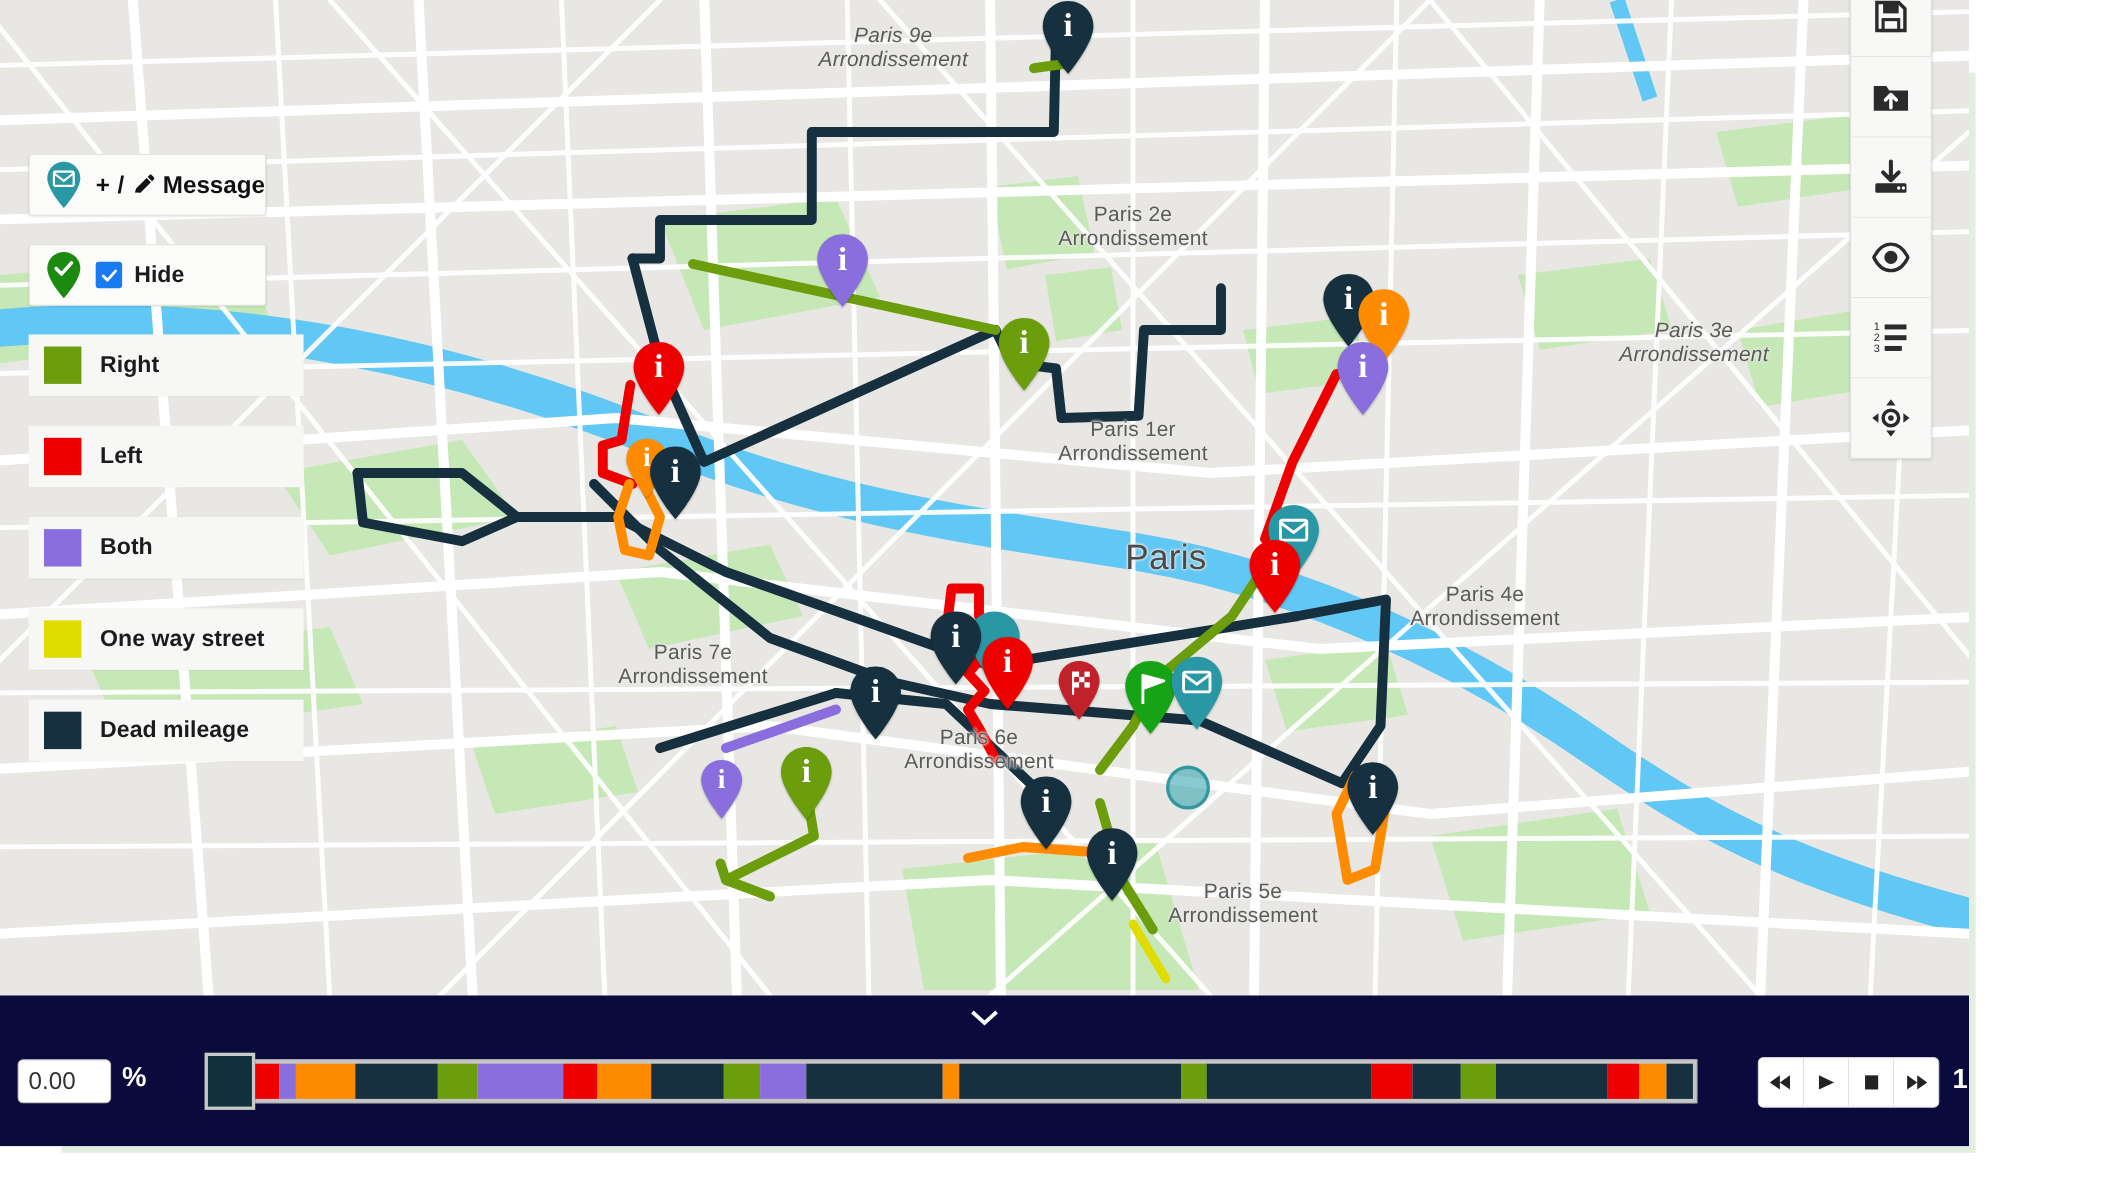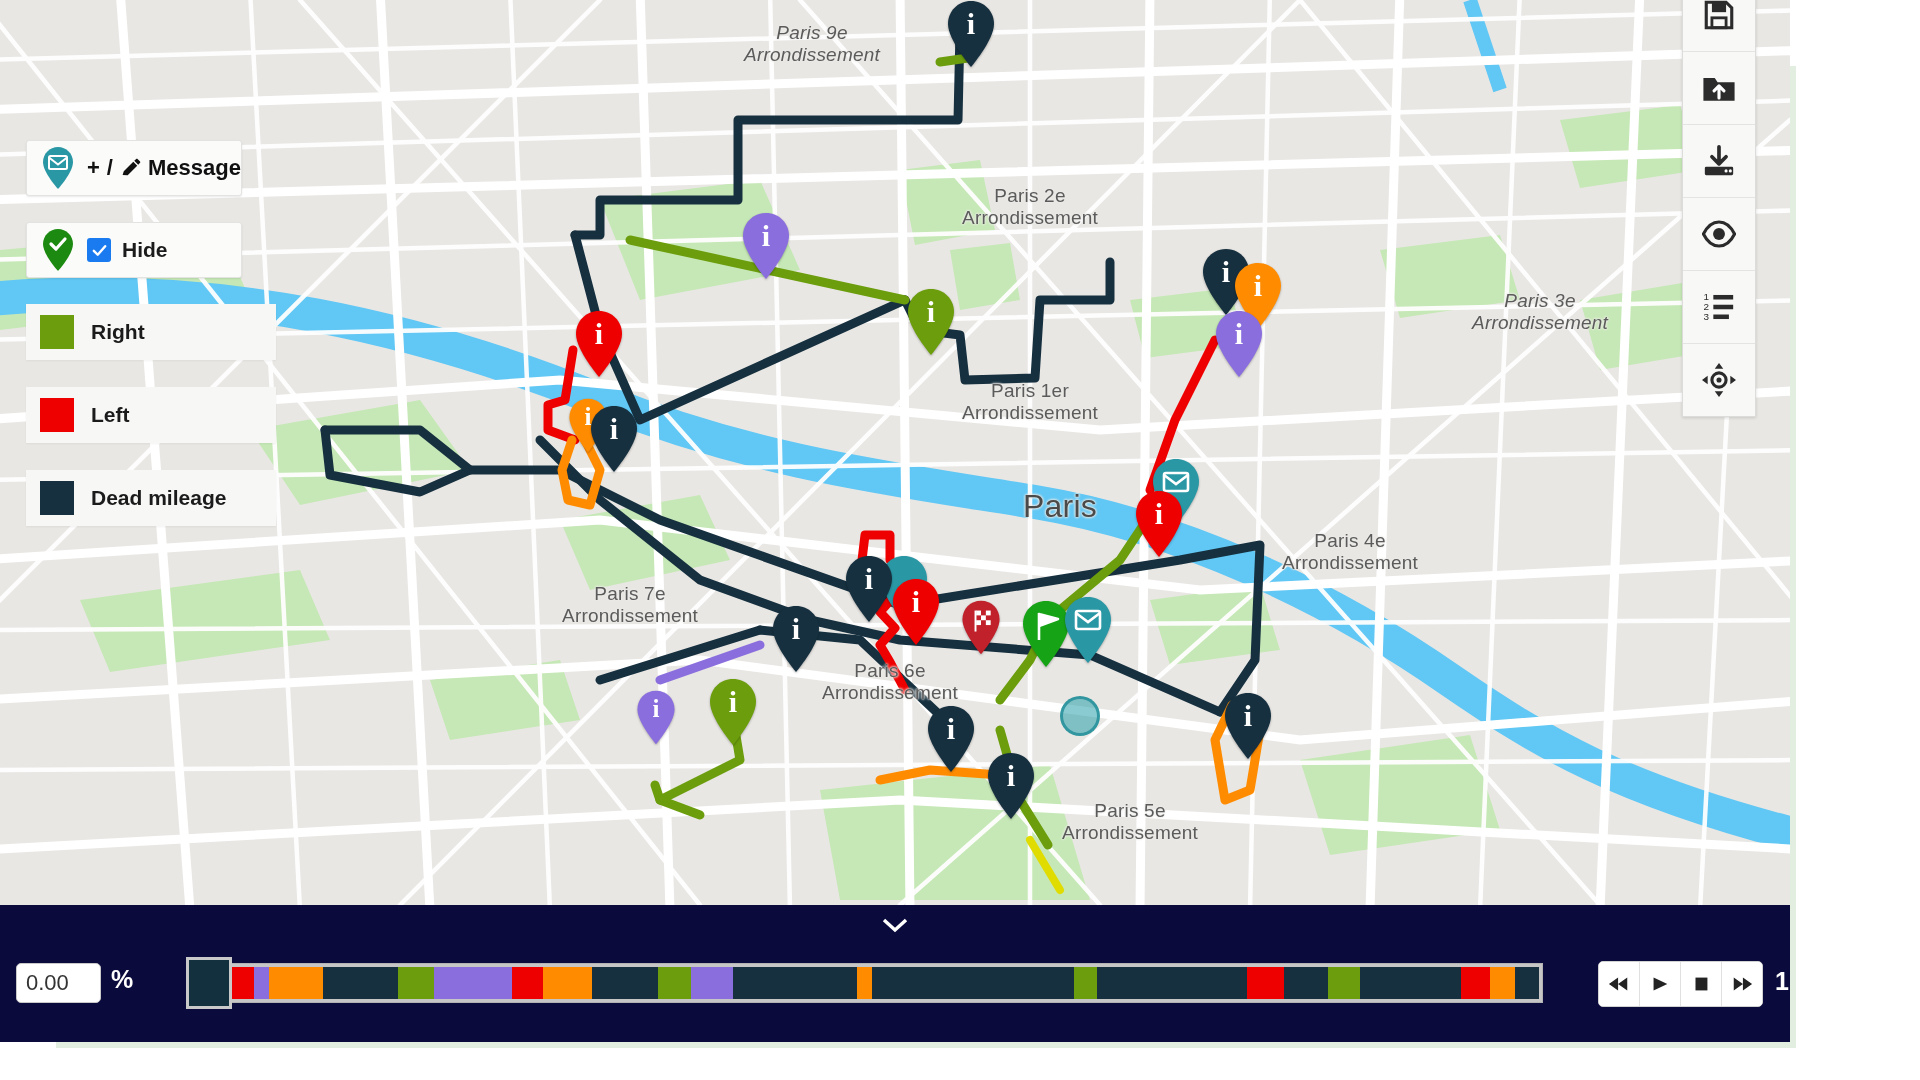--- a/index.html
+++ b/index.html
@@ -454,20 +454,28 @@
 
       <div class="legend-row">
         <span class="legend-swatch" style="background:#6b9d0c"></span>
         <span class="legend-text">Right</span>
       </div>
       <div class="legend-row">
         <span class="legend-swatch" style="background:#ef0000"></span>
         <span class="legend-text">Left</span>
       </div>
       <div class="legend-row">
+        <span class="legend-swatch" style="background:#8a6ede"></span>
+        <span class="legend-text">Both</span>
+      </div>
+      <div class="legend-row">
+        <span class="legend-swatch" style="background:#e0dc00"></span>
+        <span class="legend-text">One way street</span>
+      </div>
+      <div class="legend-row">
         <span class="legend-swatch" style="background:#16303f"></span>
         <span class="legend-text">Dead mileage</span>
       </div>
     </div>
 
     <div class="toolbar">
       <div class="tool-btn">
         <svg viewBox="0 0 24 24">
           <path d="M3 3h14l4 4v14H3z" fill="none" stroke="#2b2b2b" stroke-width="2.2"></path>
           <rect x="7" y="3" width="10" height="7" fill="#2b2b2b"></rect>

